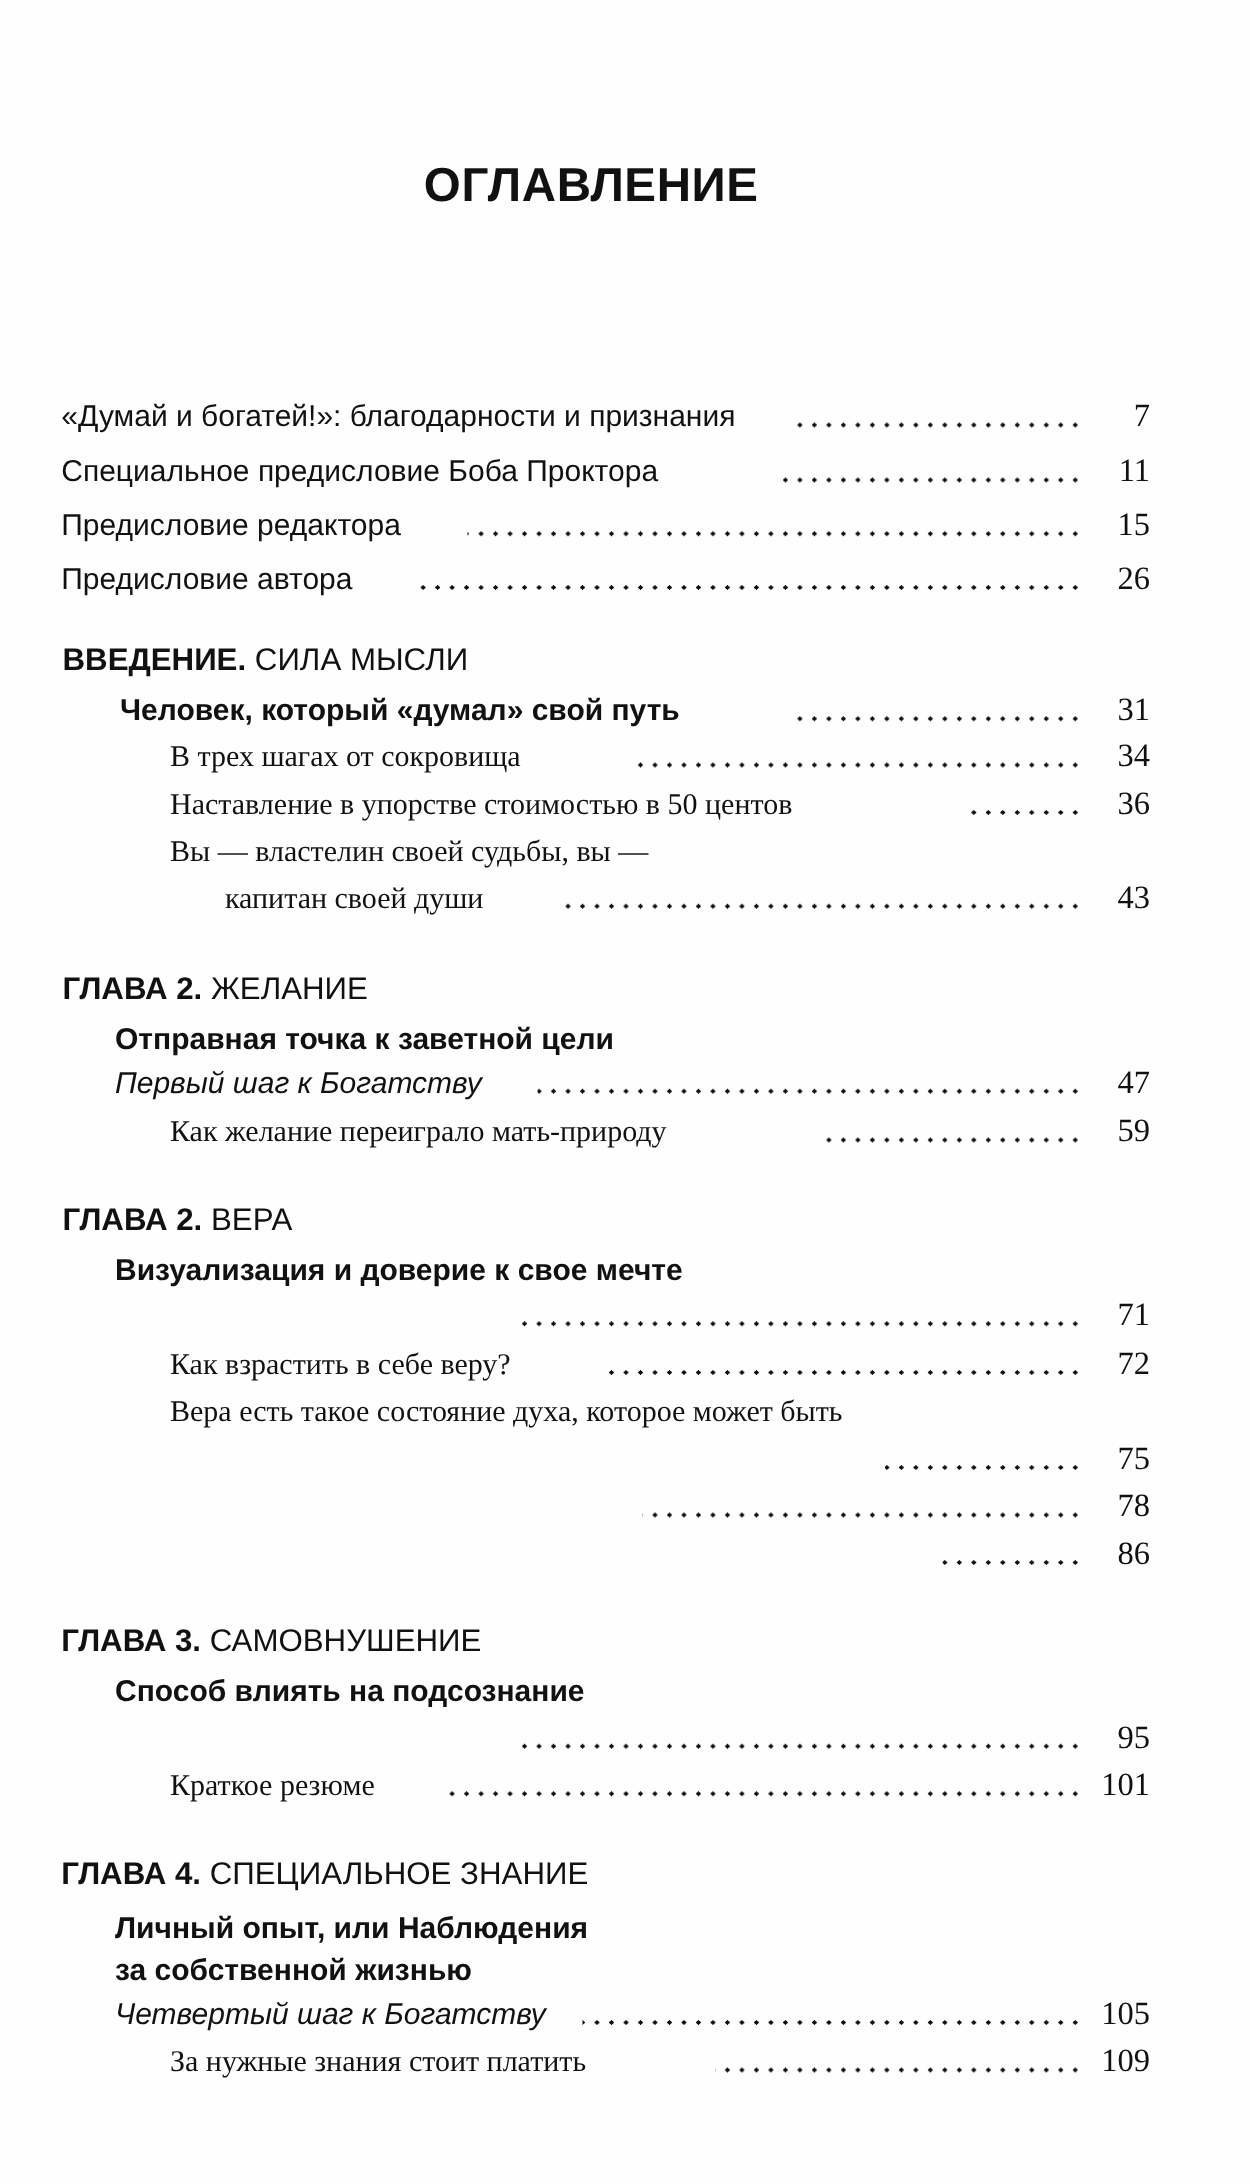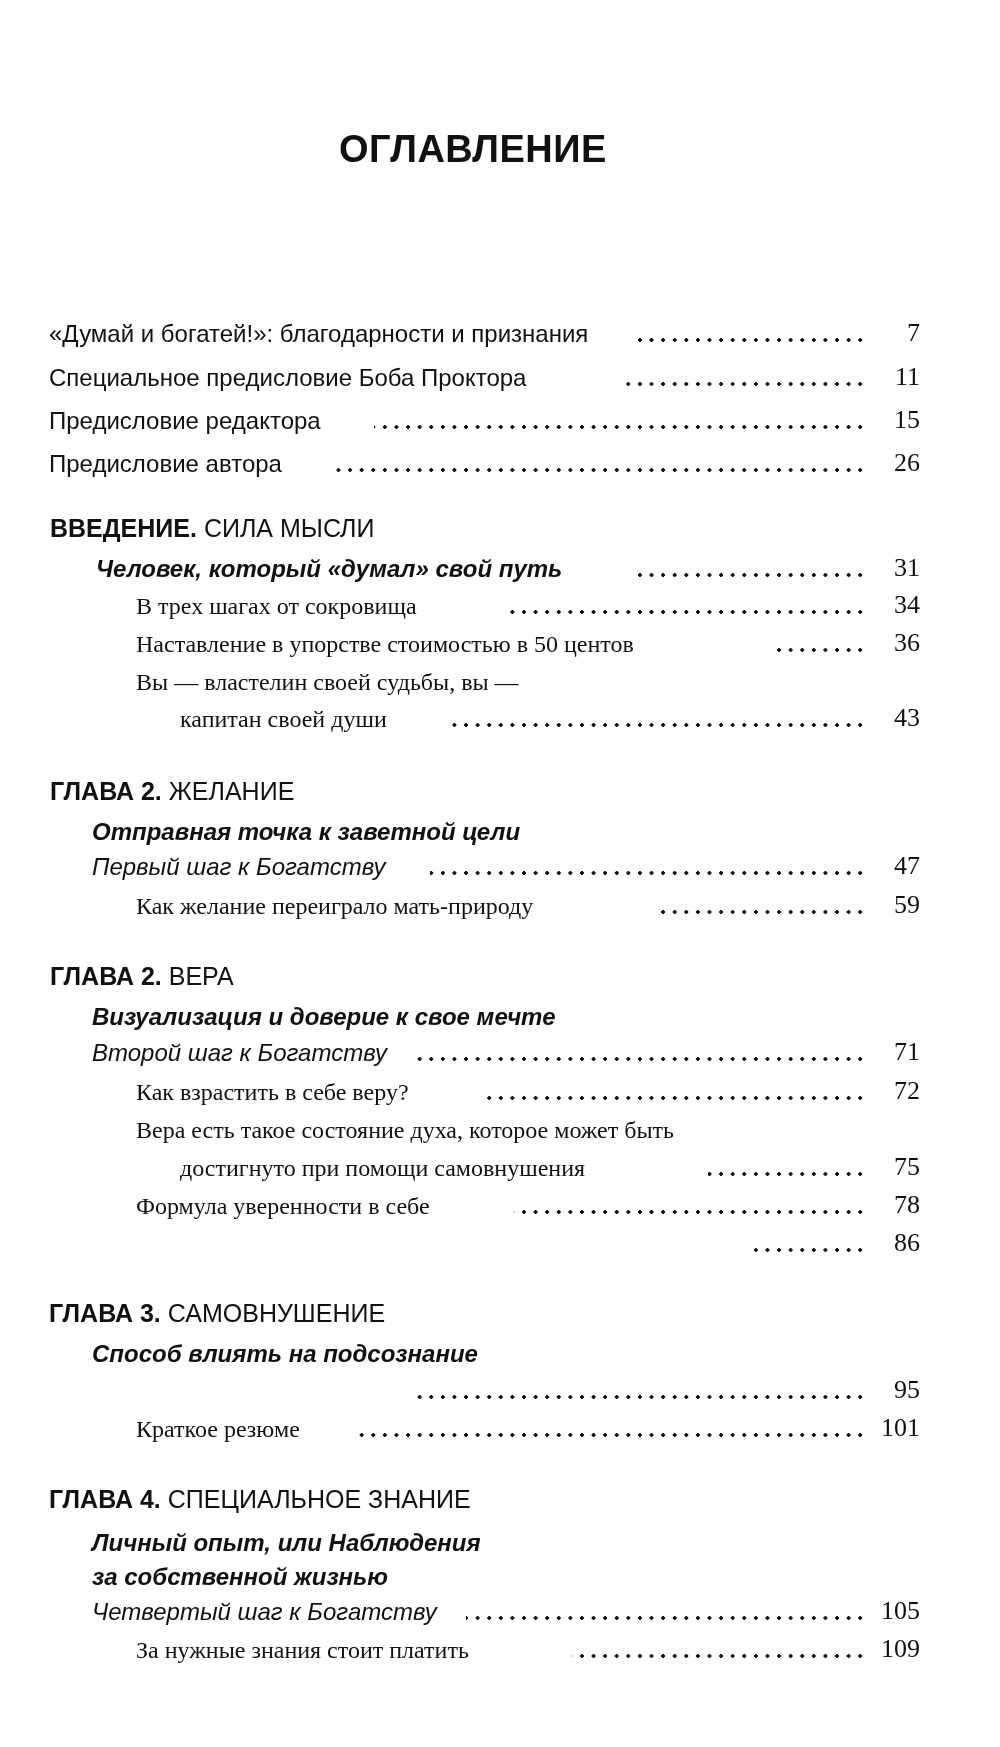--- a/index.html
+++ b/index.html
@@ -6,21 +6,21 @@
   body{width:1000px;height:1747px;background:#fefefe;position:relative;overflow:hidden;color:#111;}
   .title{position:absolute;left:0;width:946px;top:128px;text-align:center;
     font-family:"Liberation Sans",sans-serif;font-weight:bold;font-size:38px;letter-spacing:0.5px;}
   .row{position:absolute;left:12px;width:1000px;height:34px;}
   .row .txt{position:absolute;bottom:0;white-space:nowrap;line-height:1;}
   .row .lead{position:absolute;bottom:4px;height:4px;
     background-image:radial-gradient(circle,#111 1.6px,transparent 1.8px);
     background-size:11.6px 4px;background-repeat:repeat-x;background-position:right center;}
   .row .pg{position:absolute;right:92px;bottom:0;font-family:"Liberation Serif",serif;font-size:26px;line-height:1;text-align:right;}
   .sans{font-family:"Liberation Sans",sans-serif;font-size:24px;}
-  .sansb{font-family:"Liberation Sans",sans-serif;font-size:24px;font-weight:bold;font-style:italic;}
+  .sansb{font-family:"Liberation Sans",sans-serif;font-size:24px;font-weight:bold;}
   .sansi{font-family:"Liberation Sans",sans-serif;font-size:24px;font-style:italic;}
   .serif{font-family:"Liberation Serif",serif;font-size:24px;}
   .chap{font-family:"Liberation Sans",sans-serif;font-size:25px;}
   .chap b{font-weight:bold;}
 </style>
 </head>
 <body>
 
 <div class="title">ОГЛАВЛЕНИЕ</div>
 
@@ -89,39 +89,36 @@
   <span class="pg">59</span>
 </div>
 
 <div class="row" style="top:955px">
   <span class="txt chap" style="left:38px"><b>ГЛАВА 2.</b> <span>ВЕРА</span></span>
 </div>
 <div class="row" style="top:995px">
   <span class="txt sansb" style="left:80px">Визуализация и доверие к свое мечте</span>
 </div>
 <div class="row" style="top:1031px">
-  <span class="txt sansi" style="left:80px">Второй шаг к Богатству</span>
   <span class="lead" style="left:404px;width:450px"></span>
   <span class="pg">71</span>
 </div>
 <div class="row" style="top:1070px">
   <span class="txt serif" style="left:124px">Как взрастить в себе веру?</span>
   <span class="lead" style="left:470px;width:384px"></span>
   <span class="pg">72</span>
 </div>
 <div class="row" style="top:1108px">
   <span class="txt serif" style="left:124px">Вера есть такое состояние духа, которое может быть</span>
 </div>
 <div class="row" style="top:1146px">
-  <span class="txt serif" style="left:168px">достигнуто при помощи самовнушения</span>
   <span class="lead" style="left:696px;width:158px"></span>
   <span class="pg">75</span>
 </div>
 <div class="row" style="top:1184px">
-  <span class="txt serif" style="left:124px">Формула уверенности в себе</span>
   <span class="lead" style="left:502px;width:352px"></span>
   <span class="pg">78</span>
 </div>
 <div class="row" style="top:1222px">
   <span class="lead" style="left:742px;width:112px"></span>
   <span class="pg">86</span>
 </div>
 
 <div class="row" style="top:1292px">
   <span class="txt chap" style="left:37px"><b>ГЛАВА 3.</b> <span>САМОВНУШЕНИЕ</span></span>

